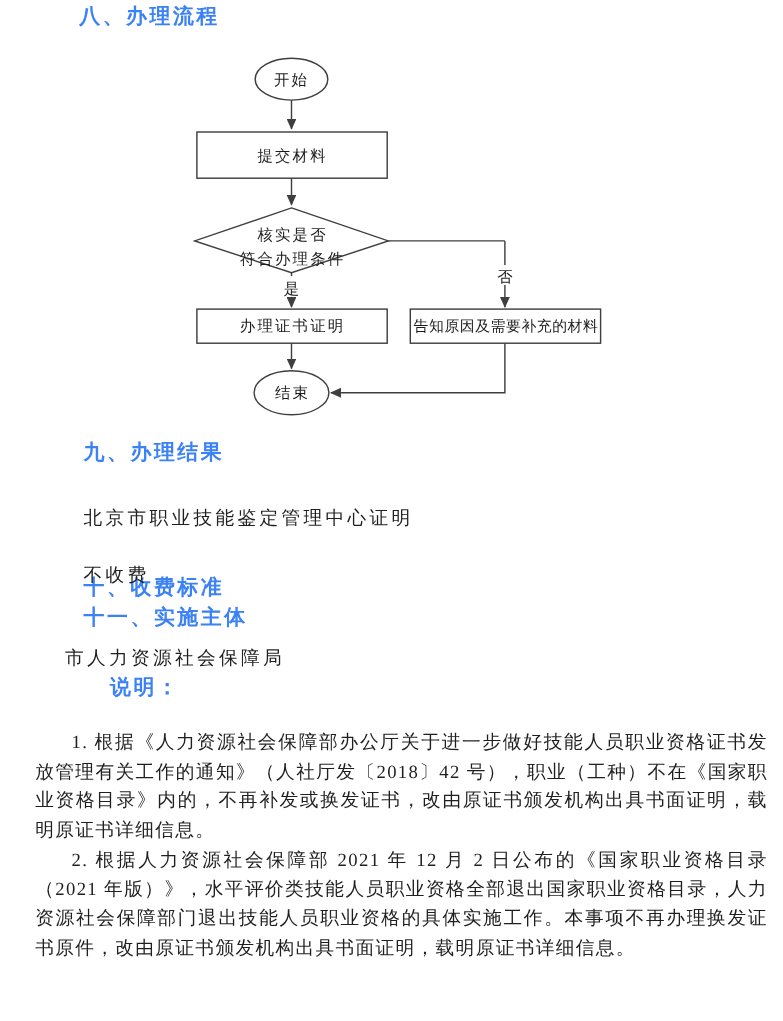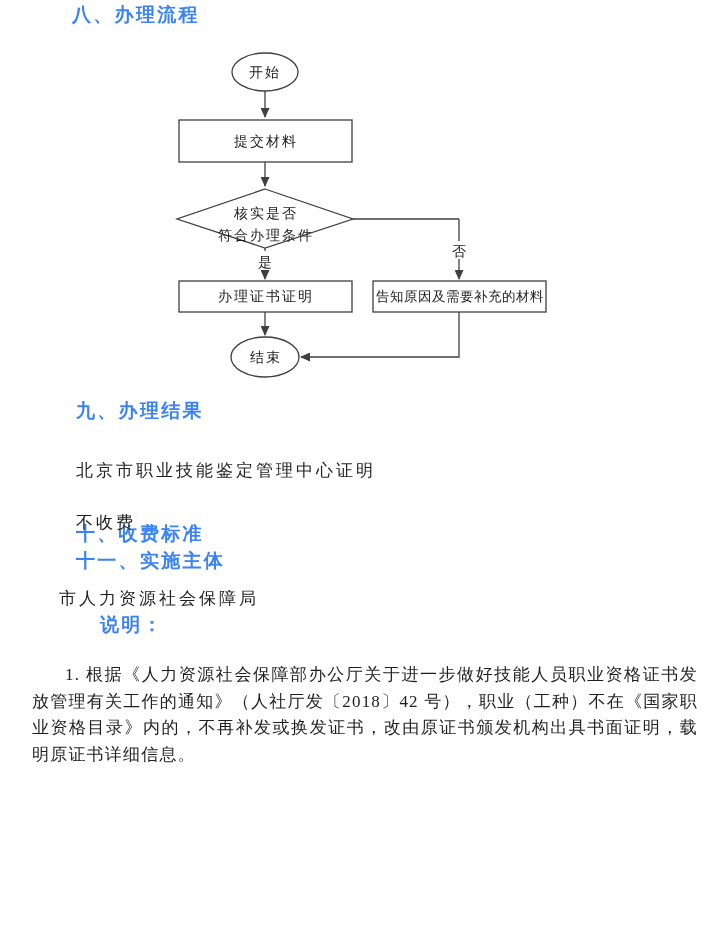--- a/index.html
+++ b/index.html
@@ -85,13 +85,14 @@
 <div class="heading" style="left:76px; top:477px;margin-top:44px;">十、收费标准</div>
 <div class="bodyline" style="left:76px; top:511px;font-family:Liberation Mono, monospace;">不收费</div>
 
 <div class="heading" style="left:76px; top:548px;">十一、实施主体</div>
 <div class="bodyline" style="left:59px; top:587px;">市人力资源社会保障局</div>
 
 <div class="heading" style="left:76px; top:612px;margin-left:24px;">说明：</div>
 
 <div class="notes">
   <p>1. 根据《人力资源社会保障部办公厅关于进一步做好技能人员职业资格证书发放管理有关工作的通知》（人社厅发〔2018〕42 号），职业（工种）不在《国家职业资格目录》内的，不再补发或换发证书，改由原证书颁发机构出具书面证明，载明原证书详细信息。</p>
+  <p>2. 根据人力资源社会保障部 2021 年 12 月 2 日公布的《国家职业资格目录（2021 年版）》，水平评价类技能人员职业资格全部退出国家职业资格目录，人力资源社会保障部门退出技能人员职业资格的具体实施工作。本事项不再办理换发证书原件，改由原证书颁发机构出具书面证明，载明原证书详细信息。</p>
 </div>
 
 </body></html>

